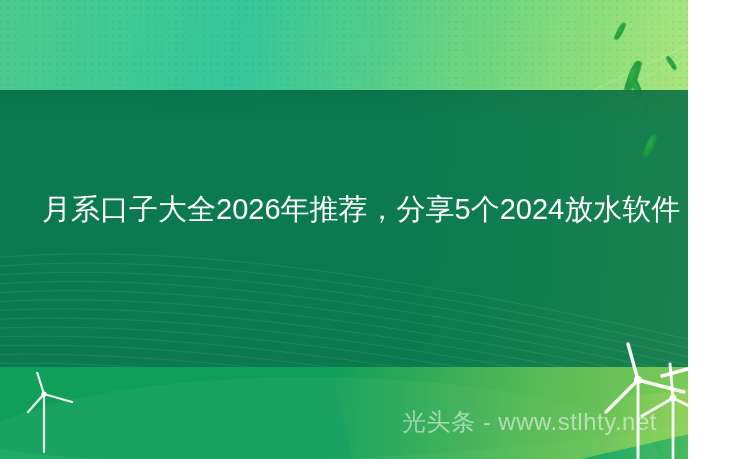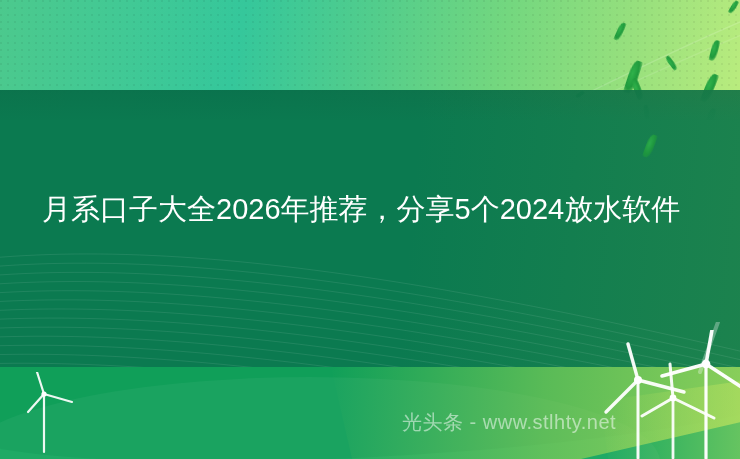--- a/index.html
+++ b/index.html
@@ -2,21 +2,21 @@
 <html><head>
 <meta charset="utf-8">
 <style>
   html, body {
     margin: 0;
     padding: 0;
     background: #ffffff;
   }
   #banner {
     position: relative;
-    width: 740px;
+    width: 688px;
     height: 459px;
     overflow: hidden;
     font-family: "Liberation Sans", "DejaVu Sans", sans-serif;
   }
 
   
   .bg-gradient {
     position: absolute;
     left: 0; top: 0;
     width: 740px; height: 459px;
@@ -151,21 +151,21 @@
     font-weight: 400;
     white-space: pre-wrap;
     text-align: left;
   }
 
   
   .watermark {
     position: absolute;
     left: 402px;
     top: 407px;
-    font-size: 20px;
+    font-size: 24px;
     line-height: 30px;
     color: rgba(255,255,255,0.52);
     letter-spacing: 0.5px;
     white-space: nowrap;
   }
 </style>
 </head>
 <body>
 
 <div id="banner">

